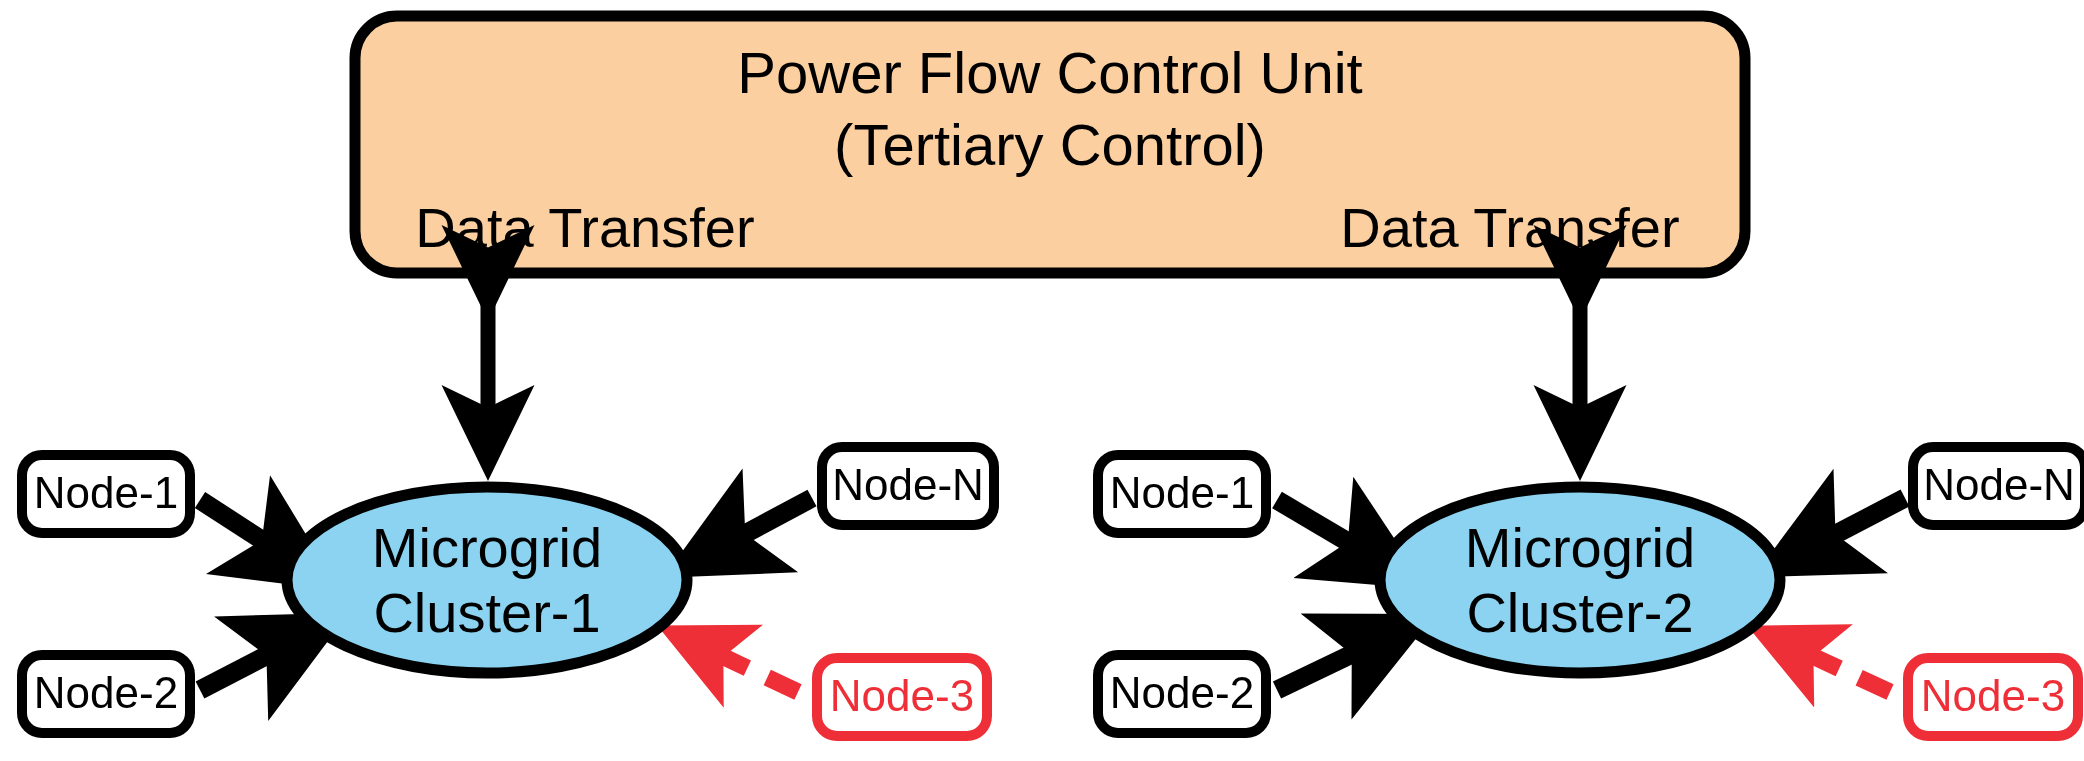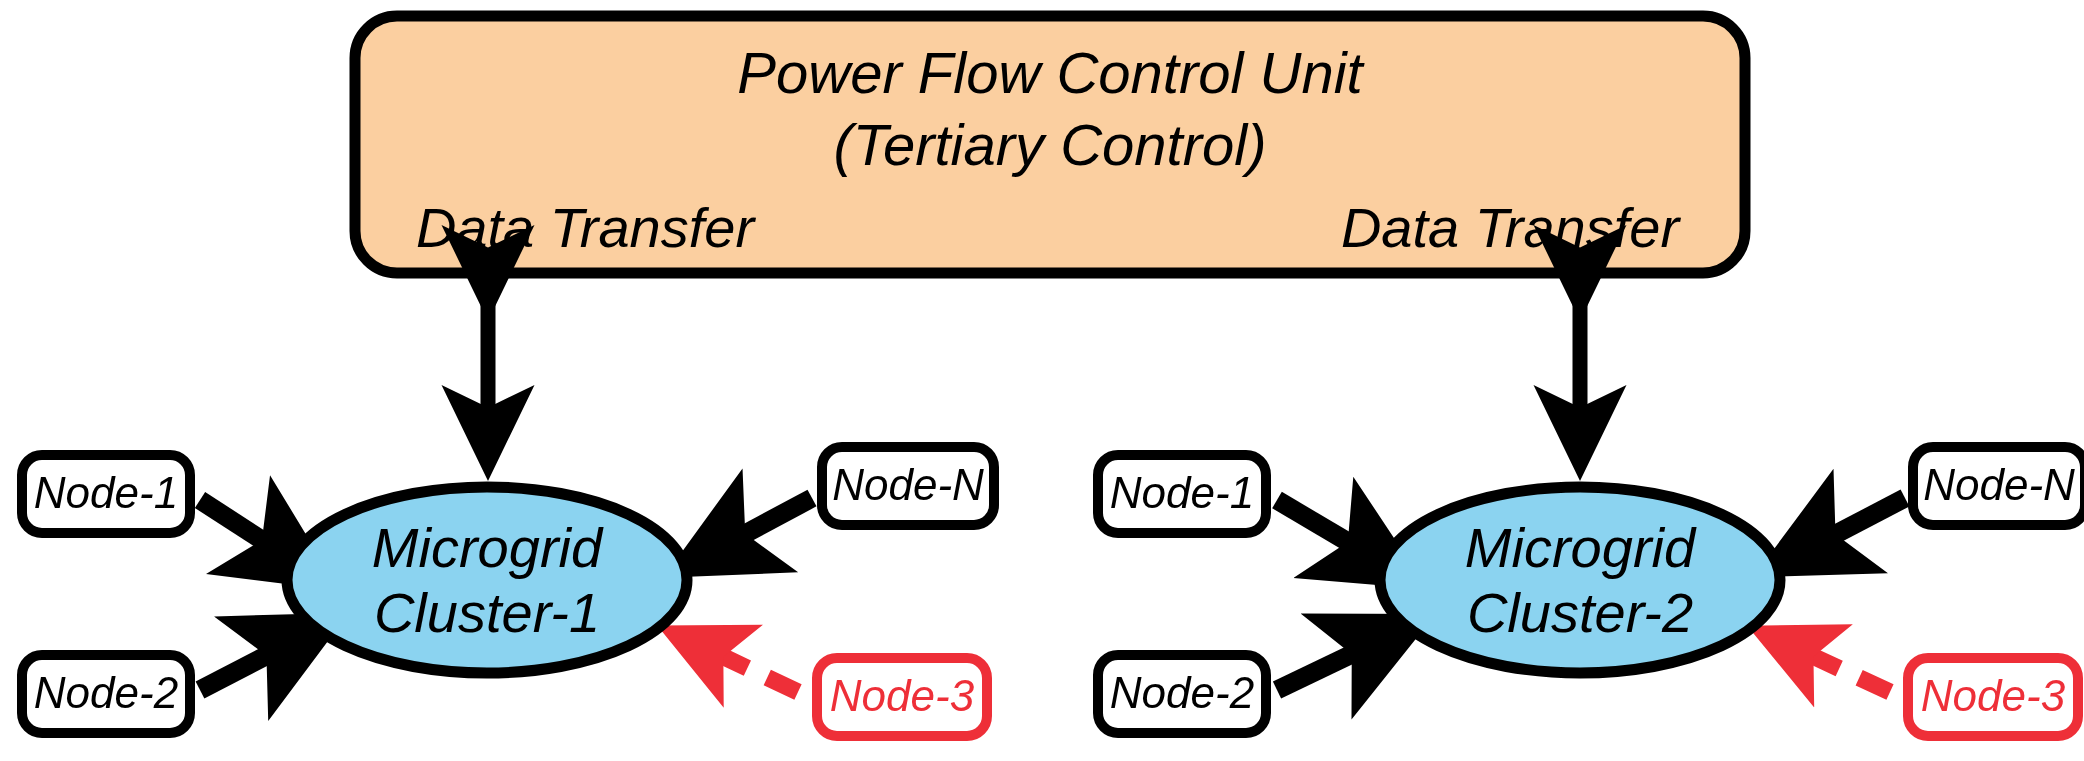--- a/index.html
+++ b/index.html
@@ -9,21 +9,20 @@
   }
   body {
     font-family: "Liberation Sans", sans-serif;
   }
   #diagram-root {
     position: relative;
     width: 2084px;
     height: 761px;
     background: #ffffff;
     overflow: hidden;
-    font-style: italic;
   }
   svg.diagram {
     display: block;
     width: 2084px;
     height: 761px;
   }
   text {
     font-family: "Liberation Sans", sans-serif;
     fill: #000000;
   }

